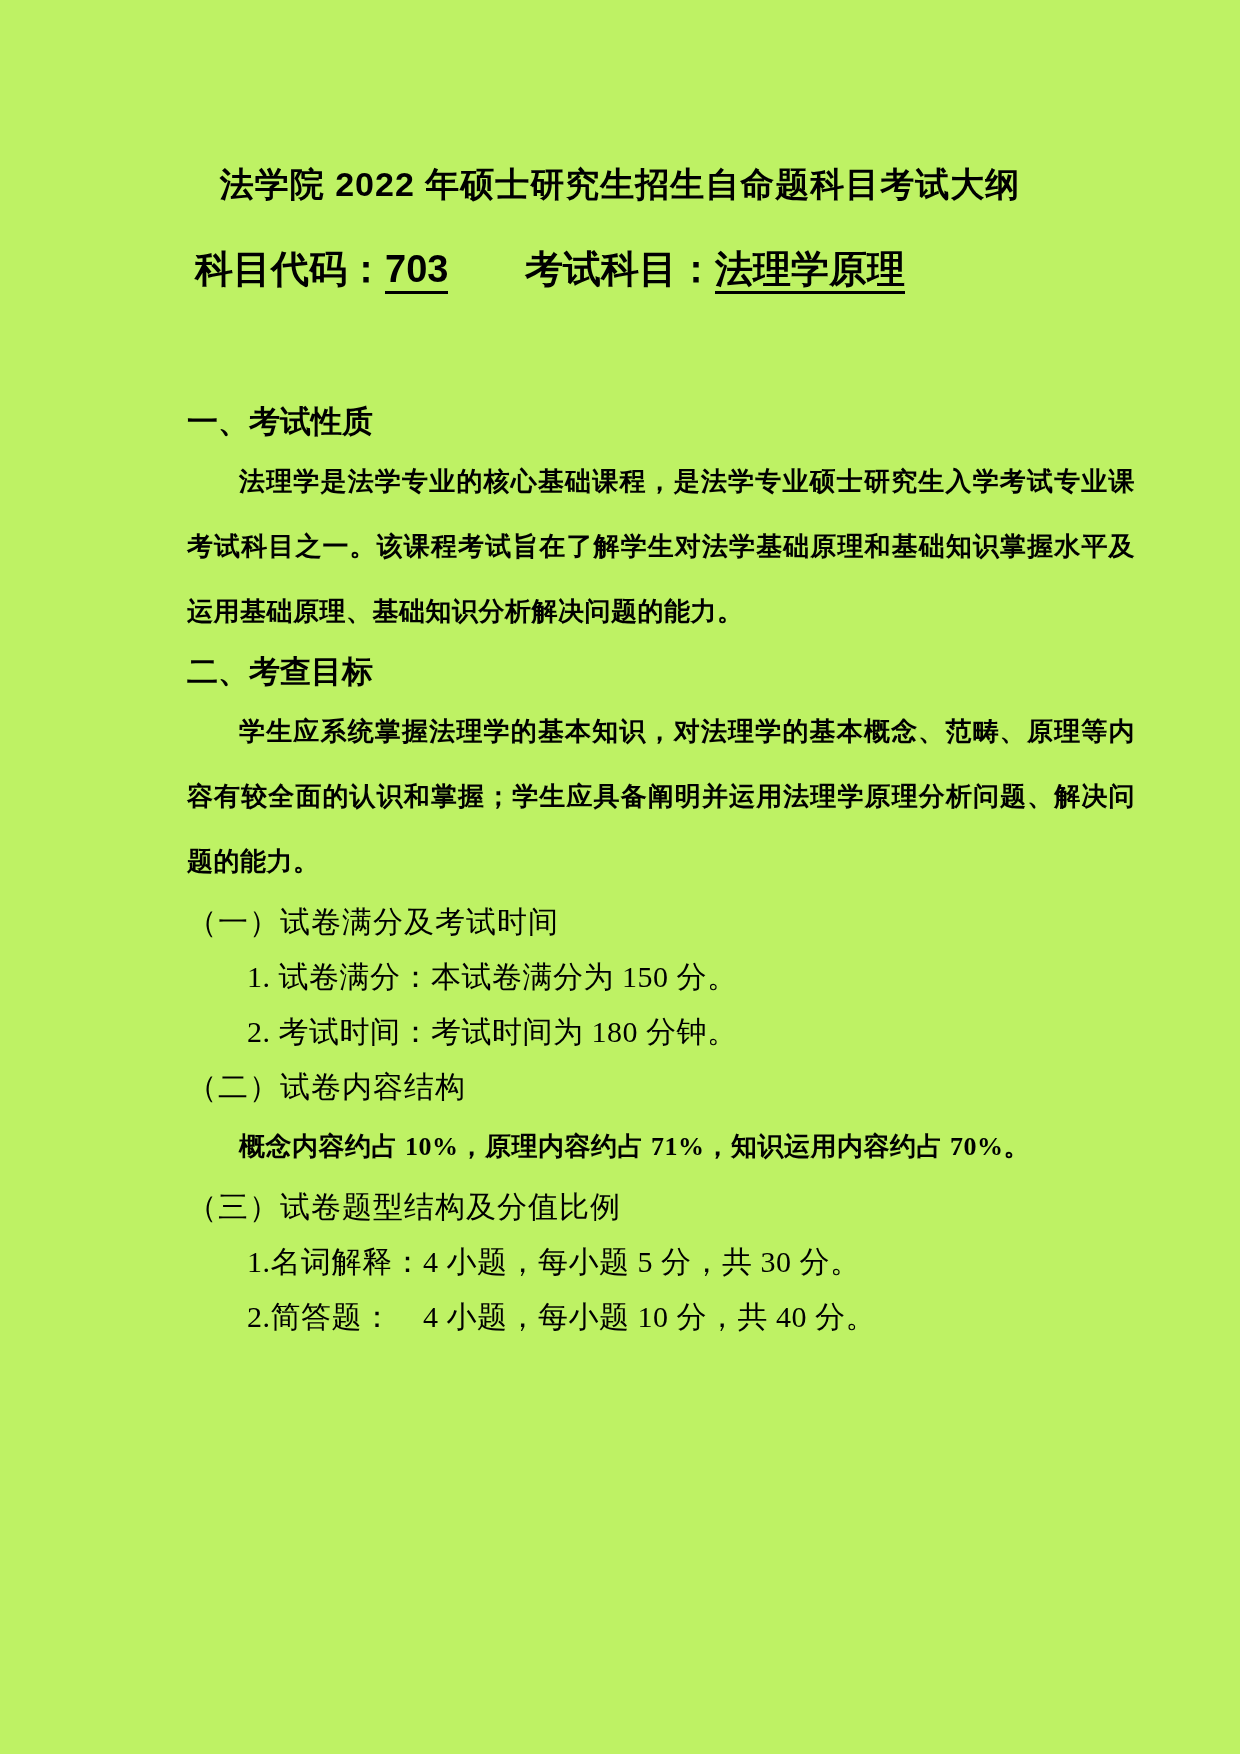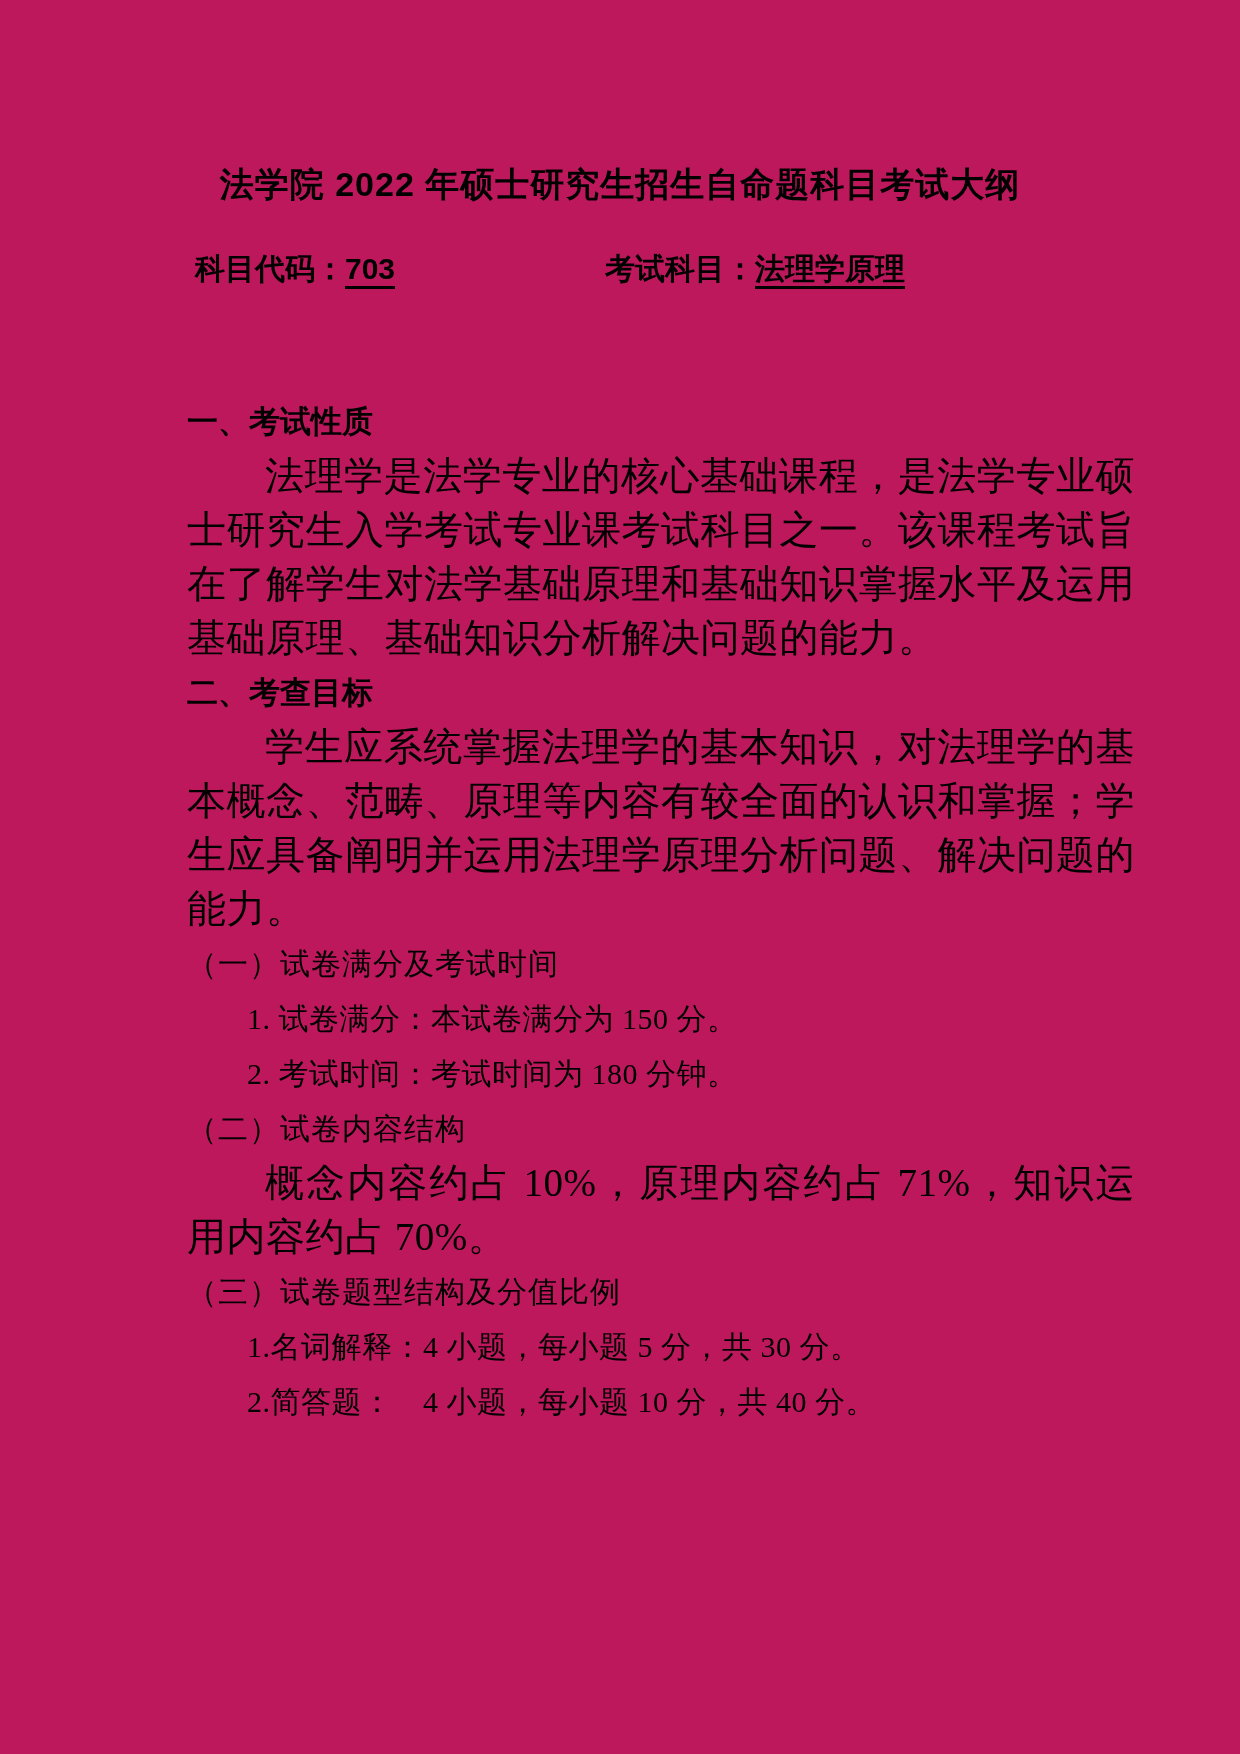--- a/index.html
+++ b/index.html
@@ -1,20 +1,20 @@
 <!DOCTYPE html>
 <html lang="zh"><head>
 <meta charset="utf-8">
 <style>
   html, body { margin: 0; padding: 0; background: #ffffff; }
   .page {
     position: relative;
     width: 1240px;
     height: 1754px;
-    background: #be185d;
+    background: #bef264;
     color: #000000;
     overflow: hidden;
     font-family: "Liberation Serif", "DejaVu Serif", serif;
   }
   .content {
     position: absolute;
     top: 0; left: 0;
     width: 1240px;
     box-sizing: border-box;
     padding: 158px 105px 0 187px;
@@ -30,44 +30,45 @@
     font-size: 34px;
     line-height: 52px;
     letter-spacing: 1px;
   }
   .meta-row {
     display: flex;
     align-items: baseline;
     margin-top: 40px;
     font-family: "Liberation Sans", "DejaVu Sans", sans-serif;
     font-weight: bold;
-    font-size: 30px;
+    font-size: 38px;
     line-height: 38px;
   }
   .meta-left { margin-left: 8px; }
   .meta-right { margin-left: auto; margin-right: 230px; }
   .underlined {
     border-bottom: 3px solid #000;
     padding-bottom: 1px;
   }
   .sec-heading {
     font-family: "Liberation Sans", "DejaVu Sans", sans-serif;
     font-weight: bold;
     font-size: 31px;
     line-height: 55px;
     margin: 0;
   }
   .first-heading { margin-top: 106px; }
   .body-par {
-    font-size: 39px;
-    line-height: 54px;
+    font-size: 26px;
+    line-height: 65px;
     text-align: justify;
     text-indent: 2em;
     margin: 0;
     letter-spacing: 0.5px;
+    font-weight: bold;
   }
   .sub-heading {
     font-size: 30px;
     font-weight: normal;
     line-height: 55px;
     margin: 0;
     letter-spacing: 1px;
   }
   .list-item {
     font-size: 30px;

